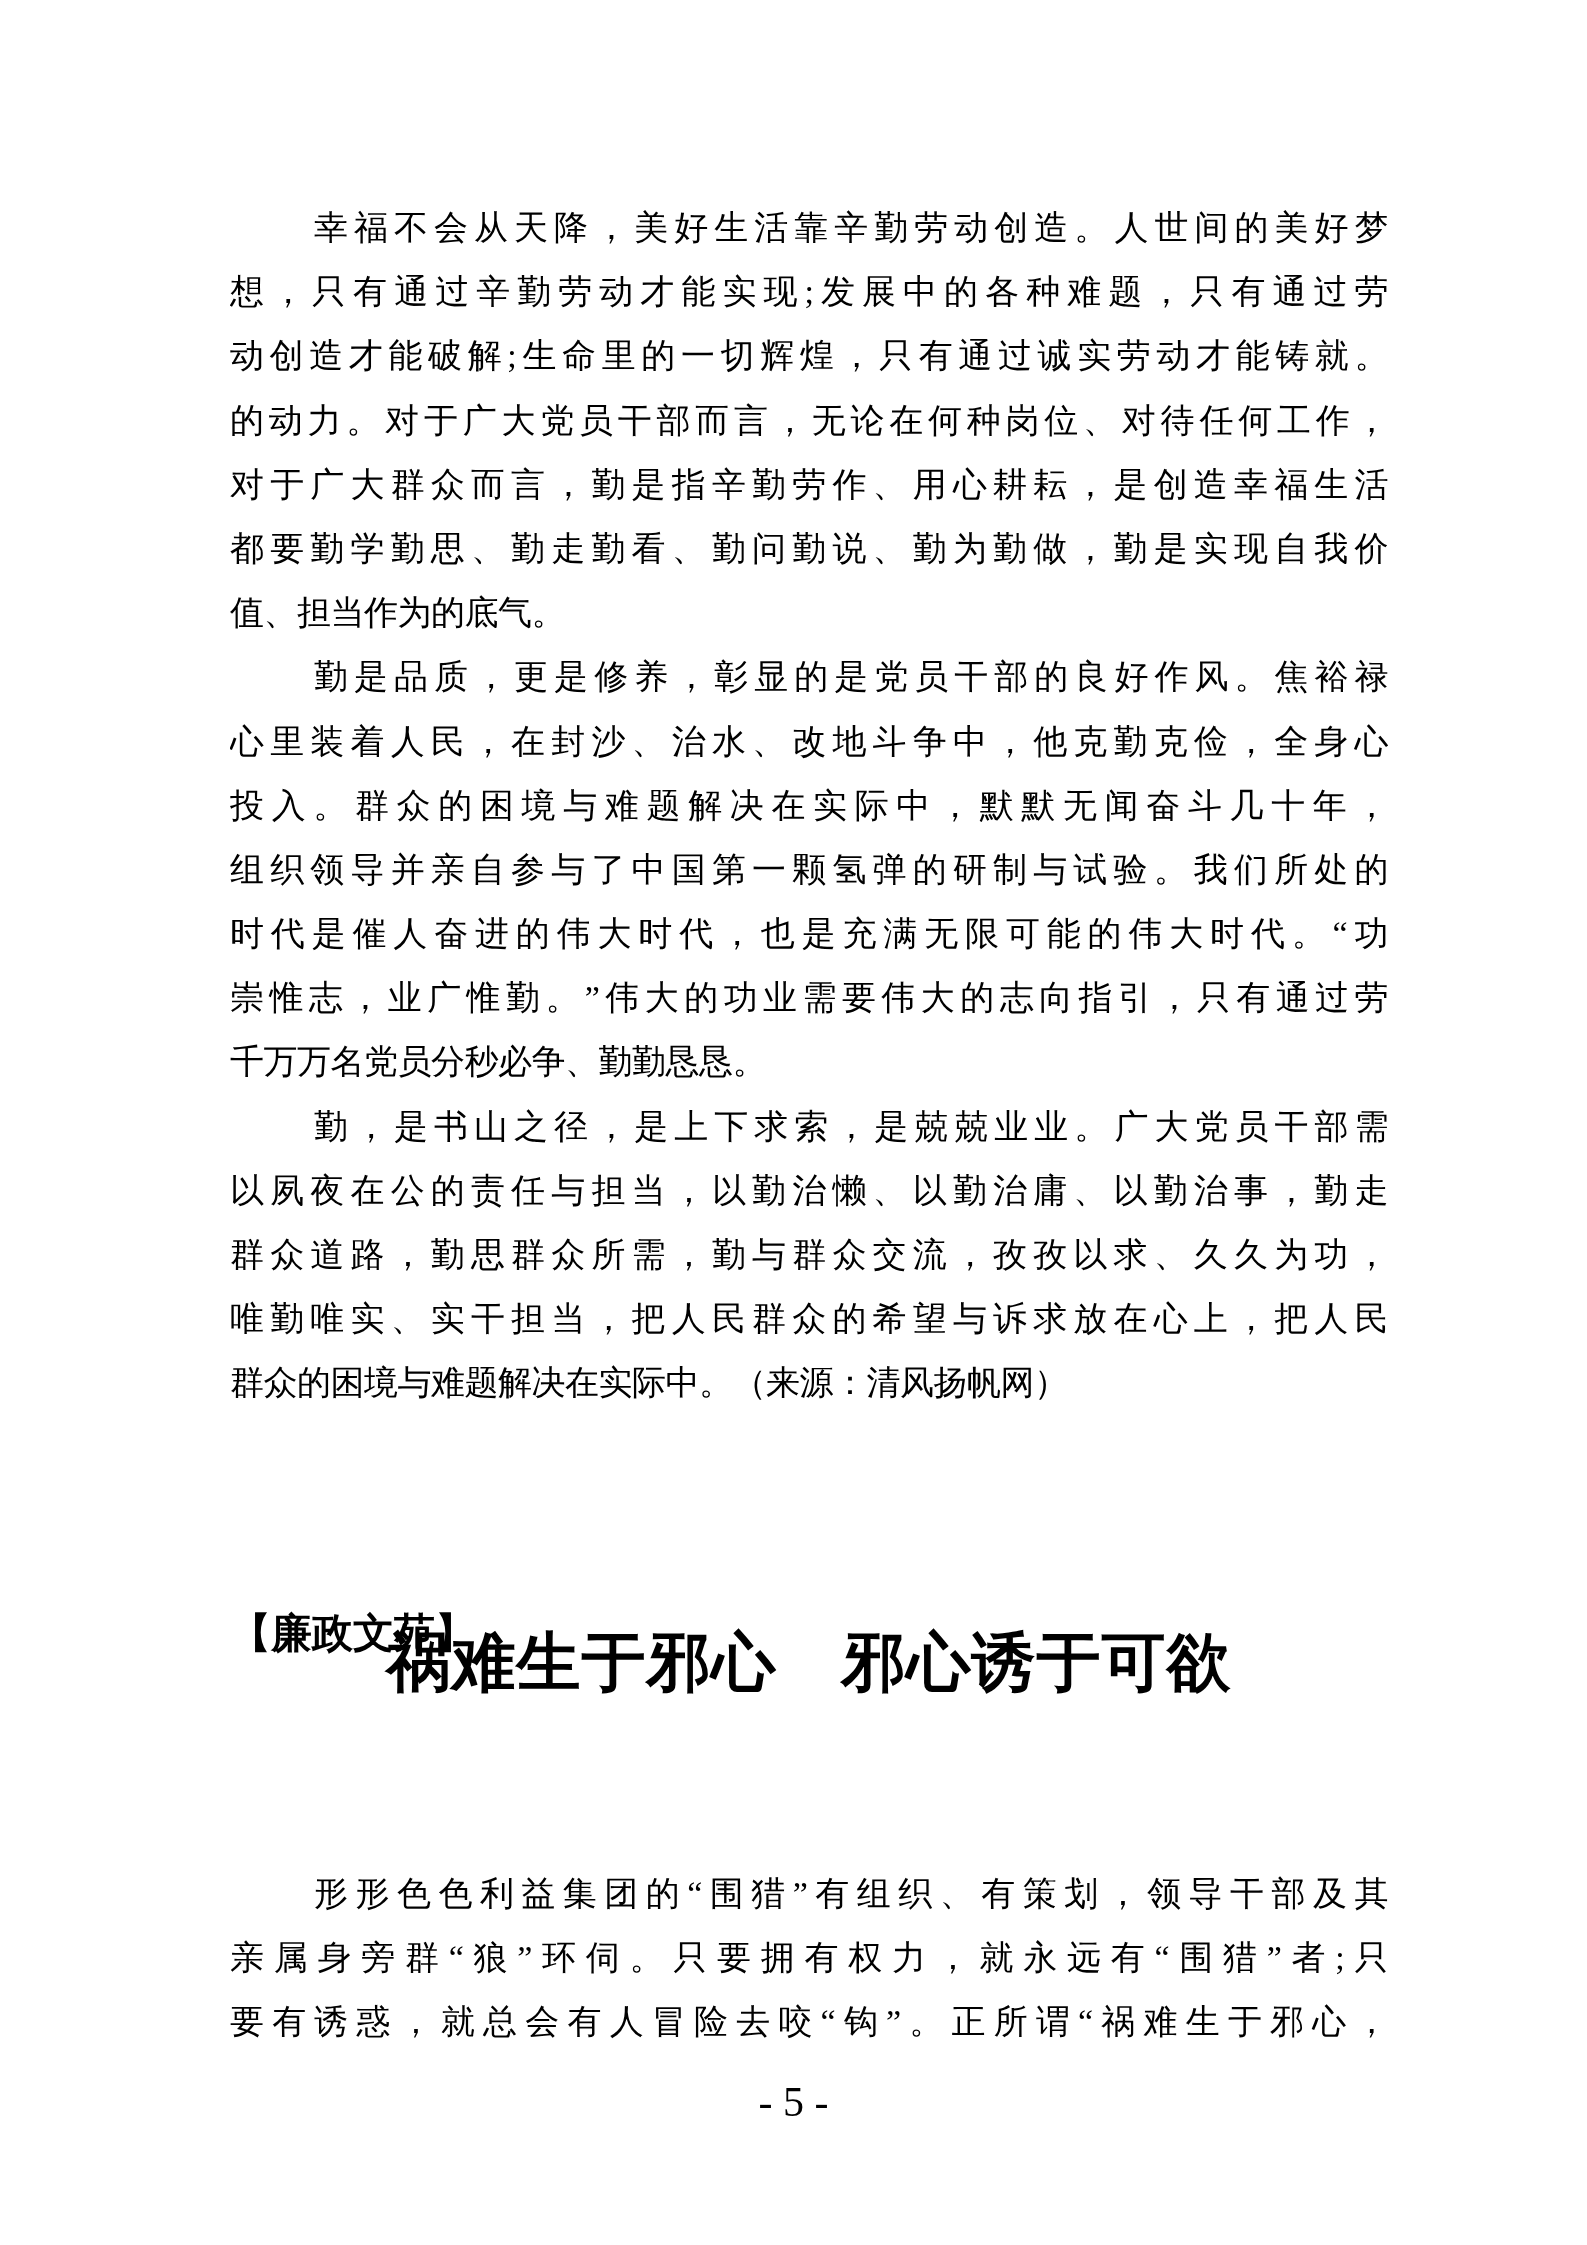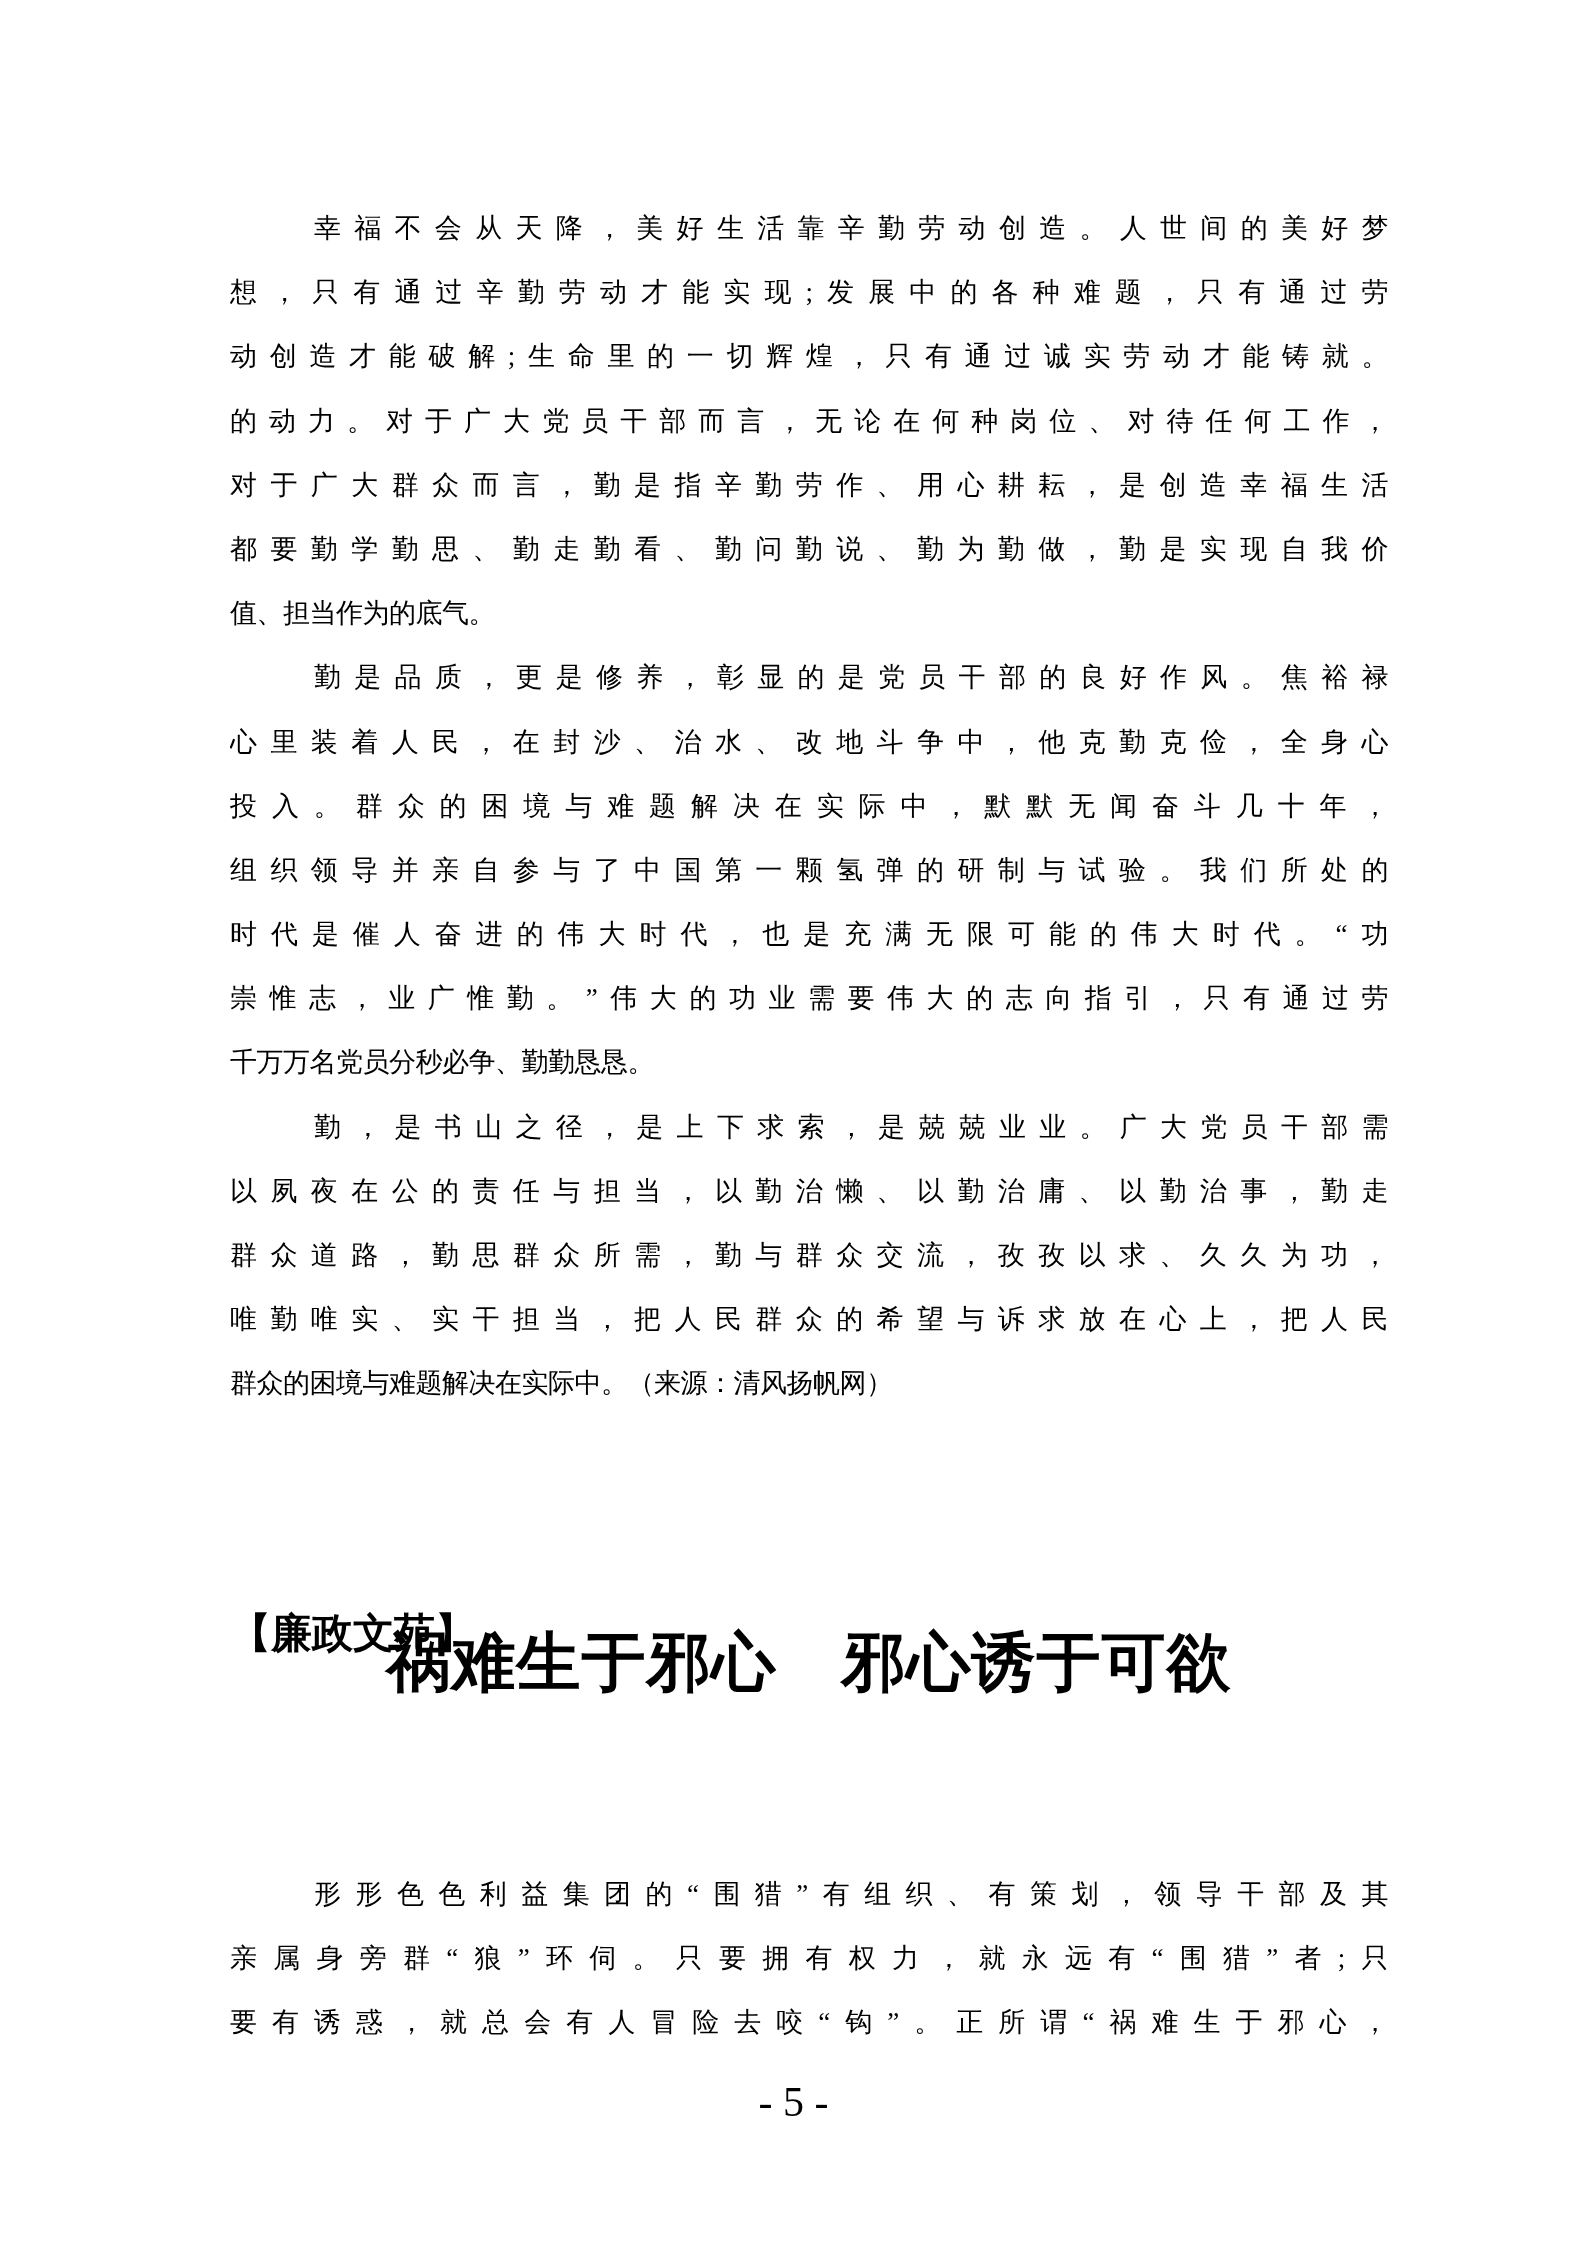--- a/index.html
+++ b/index.html
@@ -15,21 +15,21 @@
   .textcol {
     position: absolute;
     left: 230px;
     width: 1158px;
   }
   #body1 { top: 196px; }
   #body2 { top: 1862px; }
   .line {
     height: 64.2px;
     line-height: 64.2px;
-    font-size: 27px;
+    font-size: 34px;
     letter-spacing: -0.5px;
     overflow: hidden;
     word-break: break-all;
     text-align: justify;
     text-align-last: auto;
     white-space: normal;
   }
   .line.j { text-align-last: justify; }
   .line.ind { text-indent: 84px; }
   .section-heading {

